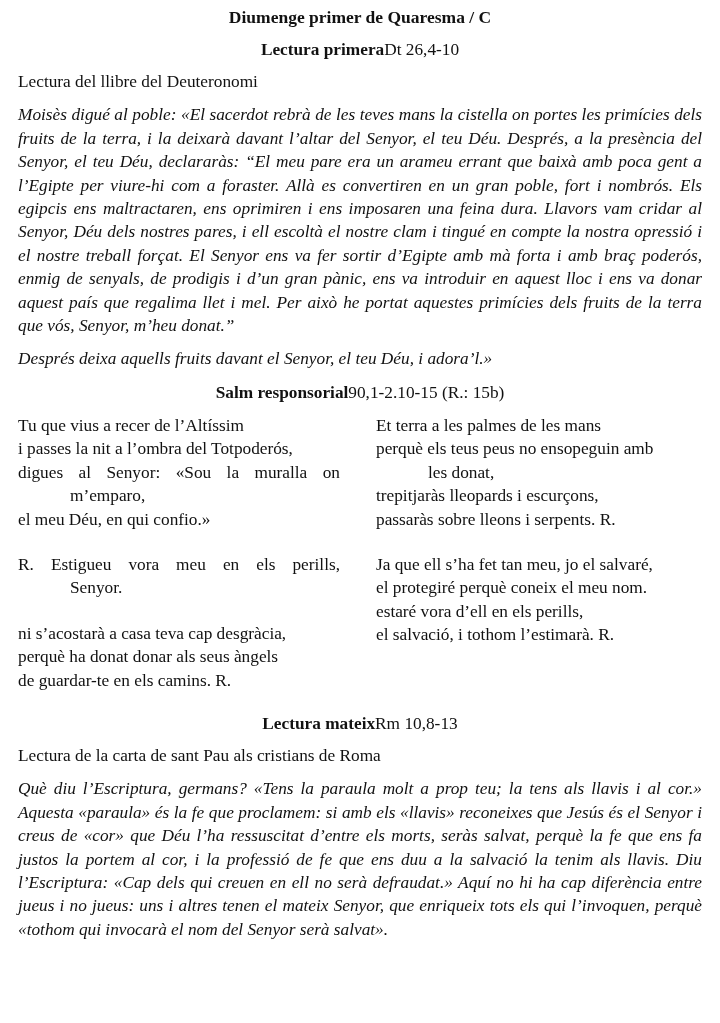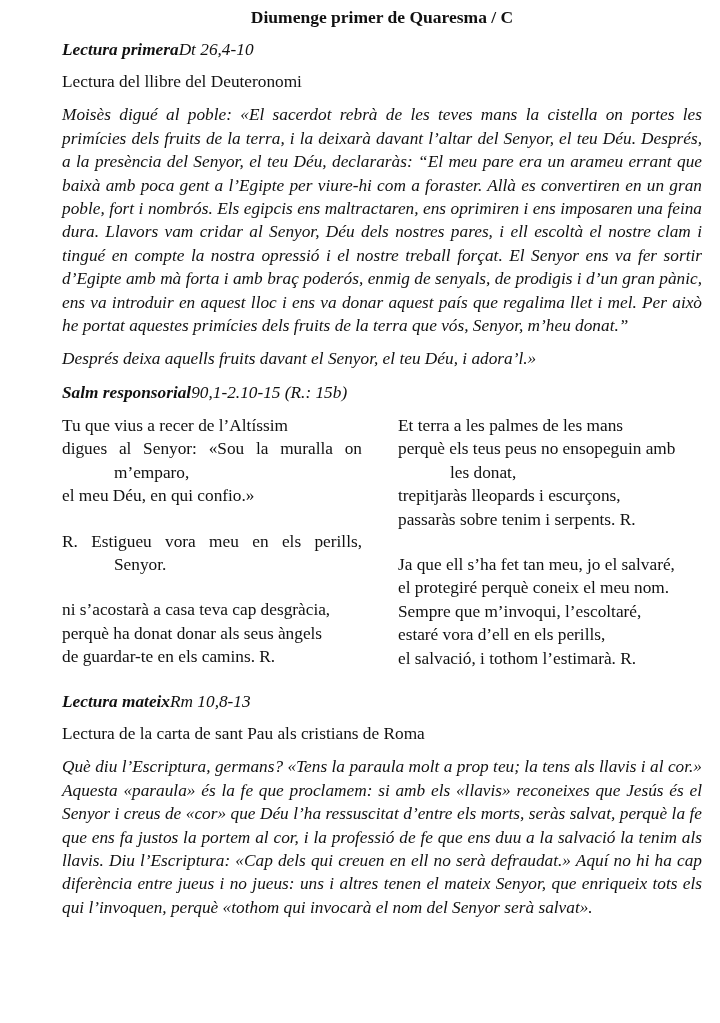--- a/index.html
+++ b/index.html
@@ -3,23 +3,23 @@
 <meta charset="utf-8">
 <style>
   html, body { margin: 0; padding: 0; background: #ffffff; }
   body {
     width: 720px; height: 1023px; overflow: hidden;
     font-family: "Liberation Serif", serif;
     color: #111;
     font-size: 17.3px;
     line-height: 23.4px;
   }
-  .page { padding: 6px 18px 0 18px; margin-left: 44px; }
+  .page { padding: 6px 18px 0 18px; }
   .title { text-align: center; font-weight: bold; font-size: 17.5px; margin: 0 0 8px 0; height: 24px; }
-  .sec-head { display: flex; justify-content: flex-start; font-weight: normal; margin: 0; height: 24px; font-style: italic; }
+  .sec-head { display: flex; justify-content: center; font-weight: normal; margin: 0; height: 24px; }
   .sec-head .h { font-weight: bold; }
   .intro { margin: 8px 0 0 0; }
   .para { margin: 10px 0 0 0; text-align: justify; font-style: italic; }
   .psalm { display: flex; margin-top: 9px; }
   .col { width: 50%; }
   .col.left { padding-right: 20px; box-sizing: border-box; }
   .col.right { padding-left: 16px; box-sizing: border-box; }
   .stanza { margin: 0 0 22px 0; }
   .line { display: block; text-align: justify; text-align-last: left; }
   .line.just { text-align-last: justify; }
@@ -43,46 +43,46 @@
 
   <section style="margin-top:10px;">
     <div class="sec-head">
       <span class="h">Salm responsorial</span>
       <span>90,1-2.10-15 (R.: 15b)</span>
     </div>
     <div class="psalm">
       <div class="col left">
         <div class="stanza">
           <span class="line">Tu que vius a recer de l’Altíssim</span>
+          <span class="line">i passes la nit a l’ombra del Totpoderós,</span>
           <span class="line just">digues al Senyor: «Sou la muralla on</span>
           <span class="line indent">m’emparo,</span>
           <span class="line">el meu Déu, en qui confio.»</span>
         </div>
         <div class="stanza">
           <span class="line just">R. Estigueu vora meu en els perills,</span>
           <span class="line indent">Senyor.</span>
         </div>
         <div class="stanza">
           <span class="line">ni s’acostarà a casa teva cap desgràcia,</span>
           <span class="line">perquè ha donat donar als seus àngels</span>
           <span class="line">de guardar-te en els camins. R.</span>
         </div>
       </div>
       <div class="col right">
         <div class="stanza">
           <span class="line">Et terra a les palmes de les mans</span>
           <span class="line">perquè els teus peus no ensopeguin amb</span>
           <span class="line indent">les donat,</span>
           <span class="line">trepitjaràs lleopards i escurçons,</span>
-          <span class="line">passaràs sobre tenim i serpents. R.</span>
+          <span class="line">passaràs sobre lleons i serpents. R.</span>
         </div>
         <div class="stanza">
           <span class="line">Ja que ell s’ha fet tan meu, jo el salvaré,</span>
           <span class="line">el protegiré perquè coneix el meu nom.</span>
-          <span class="line">Sempre que m’invoqui, l’escoltaré,</span>
           <span class="line">estaré vora d’ell en els perills,</span>
           <span class="line">el salvació, i tothom l’estimarà. R.</span>
         </div>
       </div>
     </div>
   </section>
 
   <section style="margin-top:-2px;">
     <div class="sec-head">
       <span class="h">Lectura mateix</span>

